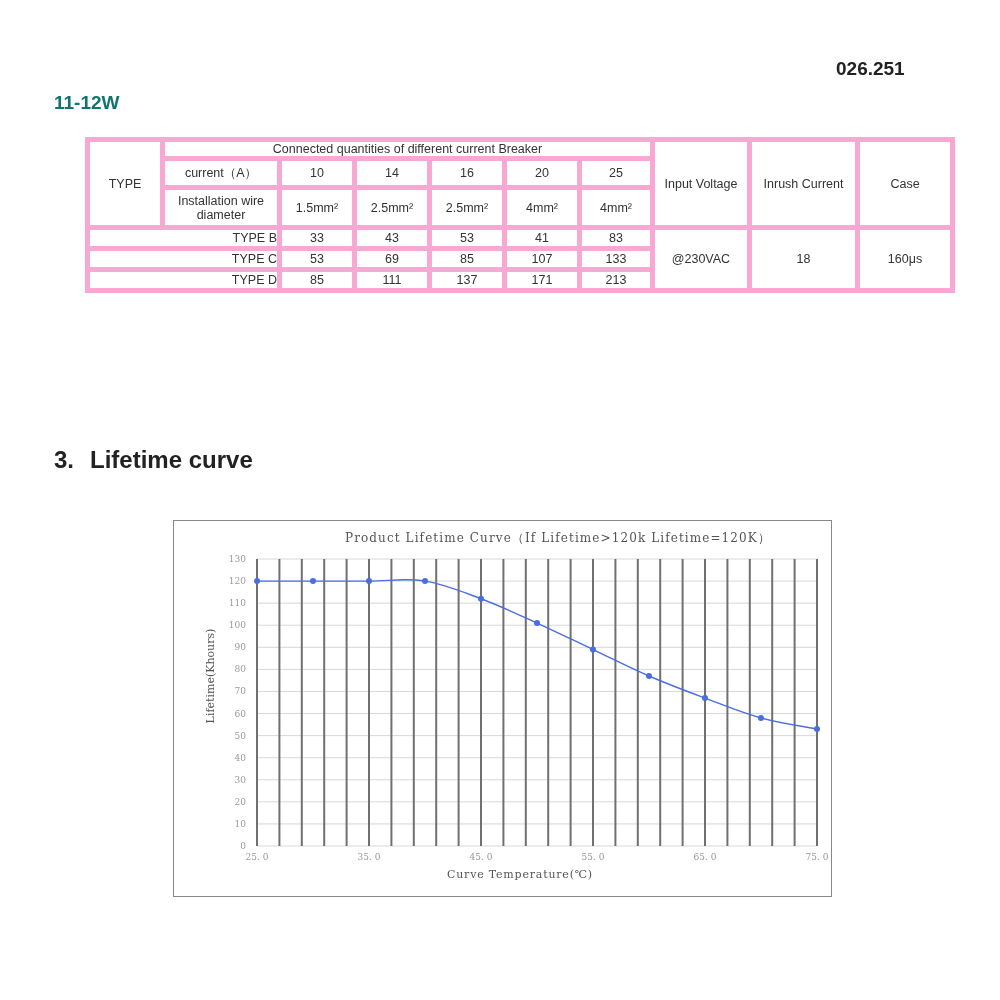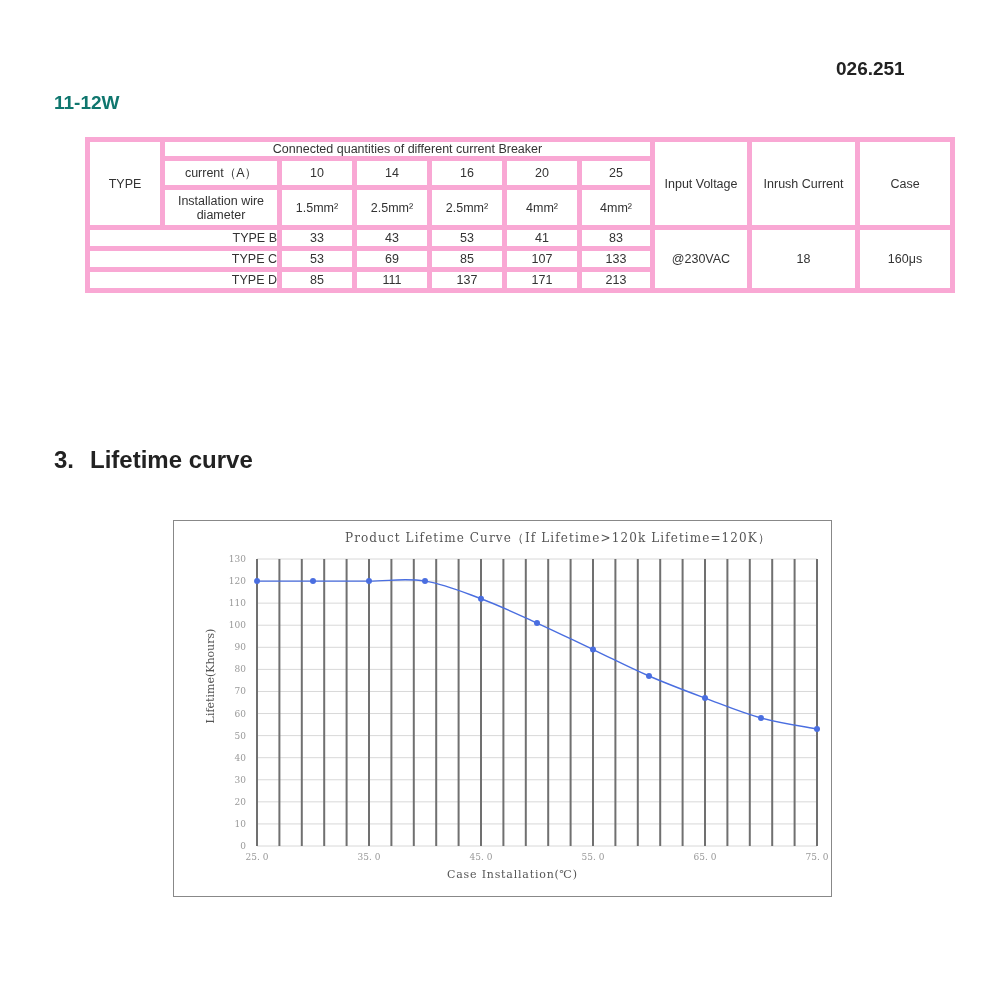--- a/index.html
+++ b/index.html
@@ -80,21 +80,21 @@
 </tbody>
   </table>
 
 <div class="lifetime-title">
   <span class="num">3.</span><span>Lifetime curve</span>
 </div>
 
 <div class="chart-box"></div>
 <div class="chart-title">Product Lifetime Curve（If Lifetime&gt;120k Lifetime=120K）</div>
 <div class="ylabel">Lifetime(Khours)</div>
-<div class="xlabel">Case Installation(℃)</div>
+<div class="xlabel">Curve Temperature(℃)</div>
 
 <svg class="plot" id="plot" width="1000" height="1000">
     <line x1="257" x2="817" y1="846" y2="846" stroke="#d8d8d8" stroke-width="1"></line>
     <line x1="257" x2="817" y1="823.9230769230769" y2="823.9230769230769" stroke="#d8d8d8" stroke-width="1"></line>
     <line x1="257" x2="817" y1="801.8461538461538" y2="801.8461538461538" stroke="#d8d8d8" stroke-width="1"></line>
     <line x1="257" x2="817" y1="779.7692307692307" y2="779.7692307692307" stroke="#d8d8d8" stroke-width="1"></line>
     <line x1="257" x2="817" y1="757.6923076923077" y2="757.6923076923077" stroke="#d8d8d8" stroke-width="1"></line>
     <line x1="257" x2="817" y1="735.6153846153846" y2="735.6153846153846" stroke="#d8d8d8" stroke-width="1"></line>
     <line x1="257" x2="817" y1="713.5384615384615" y2="713.5384615384615" stroke="#d8d8d8" stroke-width="1"></line>
     <line x1="257" x2="817" y1="691.4615384615385" y2="691.4615384615385" stroke="#d8d8d8" stroke-width="1"></line>

